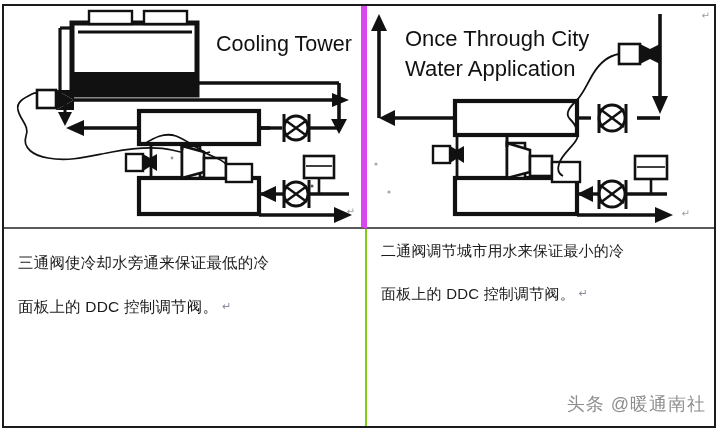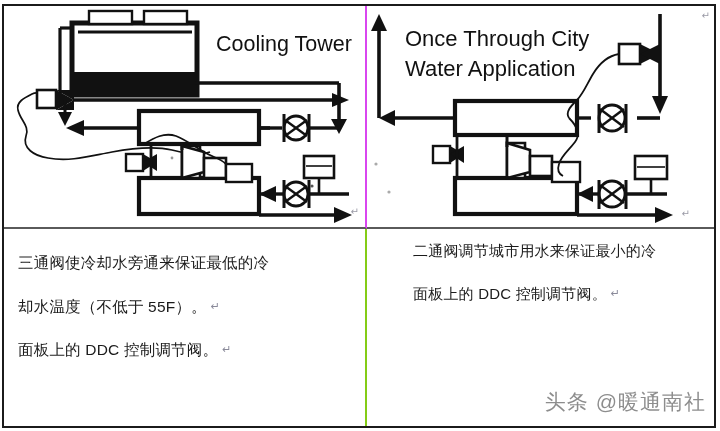--- a/index.html
+++ b/index.html
@@ -8,38 +8,38 @@
 
   #page{position:relative;width:720px;height:431px;background:#ffffff;}
 
   
   .frame{position:absolute;left:2px;top:4px;width:714px;height:424px;
          border:2px solid #1b1b1b;box-sizing:border-box;background:#fff;}
 
   
   .cell{position:absolute;box-sizing:border-box;overflow:hidden;}
   #cell-diagram-left  {left:0px;   top:0px;   width:363px; height:223px;
-                       border-right:2px solid #d946ef;border-bottom:2px solid #5a5a5a;}
+                       border-right:6px solid #d946ef;border-bottom:2px solid #5a5a5a;}
   #cell-diagram-right {left:363px; top:0px;   width:347px; height:223px;
                        border-bottom:2px solid #5a5a5a;}
   #cell-text-left     {left:0px;   top:223px; width:363px; height:197px;
                        border-right:2px solid #84cc16;}
   #cell-text-right    {left:363px; top:223px; width:347px; height:197px;}
 
   svg{display:block;}
 
   
   .textbox{padding:26px 12px 0 14px;}
   .tline{font-size:15.5px;color:#1b1b1b;line-height:1;margin:0 0 28px 0;
          white-space:nowrap;letter-spacing:.2px;}
-  .tline.r{font-size:15px;margin-left:32px;}
+  .tline.r{font-size:15px;}
   .pilcrow{color:#8a8a9a;font-size:11px;padding-left:4px;vertical-align:2px;}
 
   
-  .watermark{position:absolute;right:8px;bottom:10px;font-size:21px;
+  .watermark{position:absolute;right:8px;bottom:10px;font-size:18px;
              color:#6e6e6e;opacity:.78;letter-spacing:1px;white-space:nowrap;}
 
   
   .mark{position:absolute;color:#9a9aa6;font-size:10px;}
 </style>
 </head>
 <body>
 
 <div id="page">
 
@@ -234,21 +234,20 @@
         <text x="38" y="70" font-family="Liberation Sans, sans-serif" font-size="22" fill="#111">Water Application</text>
       </svg>
 
       <div class="mark" style="right:4px;top:4px;">↵</div>
       <div class="mark" style="right:24px;top:202px;">↵</div>
     </div>
 
     <div class="cell" id="cell-text-left">
       <div class="textbox">
         <p class="tline">三通阀使冷却水旁通来保证最低的冷</p>
-        <p class="tline"><span>却水温度（不低于 55F）。</span><span class="pilcrow">↵</span></p>
         <p class="tline"><span>面板上的 DDC 控制调节阀。</span><span class="pilcrow">↵</span></p>
       </div>
     </div>
 
     <div class="cell" id="cell-text-right">
       <div class="textbox" style="padding-top:14px;">
         <p class="tline r">二通阀调节城市用水来保证最小的冷</p>
         <p class="tline r"><span>面板上的 DDC 控制调节阀。</span><span class="pilcrow">↵</span></p>
       </div>
       <div class="watermark">头条 @暖通南社</div>

